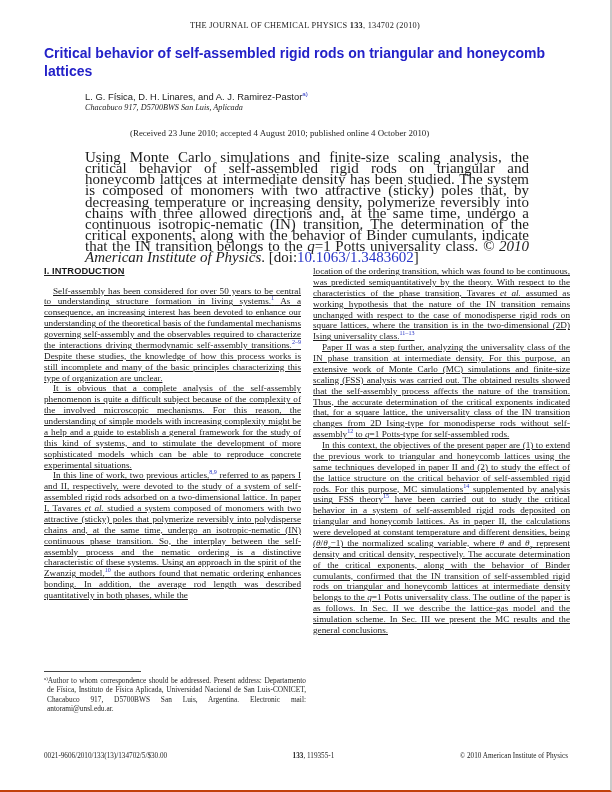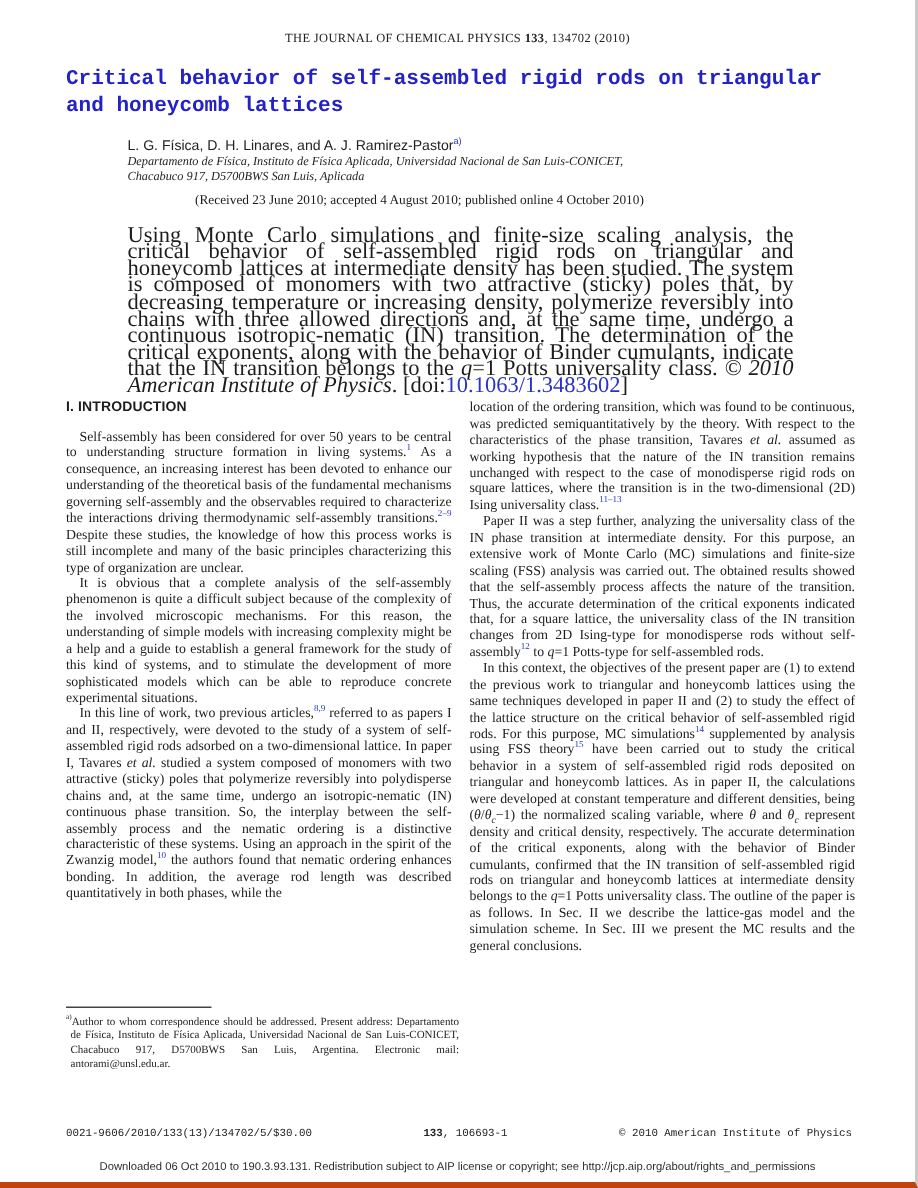--- a/index.html
+++ b/index.html
@@ -11,32 +11,32 @@
   .page {
     position: relative;
     width: 612px;
     height: 792px;
     margin: 0 auto;
     background: #ffffff;
     color: var(--ink);
     font-family: "Liberation Serif", serif;
     overflow: hidden;
     border-right: 2px solid #c9c9c9;
-    border-bottom: 4px solid #c2410c;
+    border-bottom: 2px solid #c2410c;
     box-sizing: border-box;
   }
   .journal-line {
     position: absolute; top: 21px; left: 0; right: 0;
     text-align: center;
     font-size: 8.3px; letter-spacing: 0.25px;
     color: #222;
   }
   .paper-title {
     position: absolute; left: 44px; top: 45px; width: 526px;
-    font-family: Liberation Mono, monospace;
+    font-family: Liberation Sans, sans-serif;
     font-weight: bold; font-size: 14px; line-height: 17.5px;
     color: var(--title-blue);
   }
   .authors {
     position: absolute; left: 85px; top: 90.5px; width: 460px;
     font-family: "Liberation Sans", sans-serif;
     font-size: 9.4px; color: #222;
   }
   .affiliation {
     position: absolute; left: 85px; top: 103px; width: 460px;
@@ -44,21 +44,21 @@
   }
   .received {
     position: absolute; left: 85px; top: 127.5px; width: 460px;
     font-size: 8.9px;
     padding-left: 45px;
   }
   .abstract {
     position: absolute; left: 85px; top: 152px; width: 444px;
     font-size: 15px; line-height: 11.15px; text-align: justify;
   }
-  .col { position: absolute; top: 266px; width: 257px; }
+  .col { position: absolute; top: 266px; width: 257px; text-decoration: underline; }
   .col-left  { left: 44px; }
   .col-right { left: 313px; }
   .section-heading {
     font-family: "Liberation Sans", sans-serif;
     font-weight: bold; font-size: 9.3px;
     margin: 0 0 9.5px 0; letter-spacing: 0.1px;
   }
   .body-p {
     margin: 0; font-size: 9.2px; line-height: 10.87px;
     text-align: justify; text-indent: 9px;
@@ -69,21 +69,21 @@
     border: 0; border-top: 1px solid #444; height: 0; margin: 0;
   }
   .footnote {
     position: absolute; left: 44px; top: 676px; width: 259px;
     font-size: 7.35px; line-height: 9.25px; text-align: justify;
     padding-left: 3px; text-indent: -3px;
   }
   .footer-row {
     position: absolute; left: 44px; top: 752px; width: 524px;
     display: flex; justify-content: space-between; align-items: baseline;
-    font-family: Liberation Mono, monospace; font-size: 7.2px; color: #222;
+    font-family: Liberation Serif, serif; font-size: 7.2px; color: #222;
   }
   .download-line {
     position: absolute; left: 0; right: 0; top: 773px;
     text-align: center;
     font-family: "Liberation Sans", sans-serif;
     font-size: 7.5px; color: #2e2e2e;
   }
   
   .seg-i { font-style: italic; }
   .seg-b { font-weight: bold; }
@@ -102,21 +102,20 @@
 
 <div class="page">
 
   <div class="journal-line"><span>THE JOURNAL OF CHEMICAL PHYSICS </span><span class="seg-b">133</span><span>, 134702 (2010)</span></div>
 
   <h1 class="paper-title" style="margin:0;">Critical behavior of self-assembled rigid rods on triangular and honeycomb lattices</h1>
 
   <div class="authors"><span>L. G. Física, D. H. Linares, and A. J. Ramirez-Pastor</span><span class="seg-sup">a)</span></div>
 
   <div class="affiliation">
-    <div>Departamento de Física, Instituto de Física Aplicada, Universidad Nacional de San Luis-CONICET,</div>
     <div>Chacabuco 917, D5700BWS San Luis, Aplicada</div>
   </div>
 
   <div class="received">(Received 23 June 2010; accepted 4 August 2010; published online 4 October 2010)</div>
 
   <div class="abstract"><span>Using Monte Carlo simulations and finite-size scaling analysis, the critical behavior of self-assembled rigid rods on triangular and honeycomb lattices at intermediate density has been studied. The system is composed of monomers with two attractive (sticky) poles that, by decreasing temperature or increasing density, polymerize reversibly into chains with three allowed directions and, at the same time, undergo a continuous isotropic-nematic (IN) transition. The determination of the critical exponents, along with the behavior of Binder cumulants, indicate that the IN transition belongs to the </span><span class="seg-i">q</span><span>=1 Potts universality class. </span><span class="seg-i">© 2010 American Institute of Physics</span><span>. [doi:</span><span class="seg-link">10.1063/1.3483602</span><span>]</span></div>
 
   <div class="col col-left">
     <h2 class="section-heading">I. INTRODUCTION</h2>
     <div>
@@ -133,19 +132,18 @@
         <p class="body-p"><span>In this context, the objectives of the present paper are (1) to extend the previous work to triangular and honeycomb lattices using the same techniques developed in paper II and (2) to study the effect of the lattice structure on the critical behavior of self-assembled rigid rods. For this purpose, MC simulations</span><span class="seg-sup">14</span><span> supplemented by analysis using FSS theory</span><span class="seg-sup">15</span><span> have been carried out to study the critical behavior in a system of self-assembled rigid rods deposited on triangular and honeycomb lattices. As in paper II, the calculations were developed at constant temperature and different densities, being (</span><span class="seg-i">θ</span><span>/</span><span class="seg-i">θ</span><span class="seg-subi">c</span><span>−1) the normalized scaling variable, where </span><span class="seg-i">θ</span><span> and </span><span class="seg-i">θ</span><span class="seg-subi">c</span><span> represent density and critical density, respectively. The accurate determination of the critical exponents, along with the behavior of Binder cumulants, confirmed that the IN transition of self-assembled rigid rods on triangular and honeycomb lattices at intermediate density belongs to the </span><span class="seg-i">q</span><span>=1 Potts universality class. The outline of the paper is as follows. In Sec. II we describe the lattice-gas model and the simulation scheme. In Sec. III we present the MC results and the general conclusions.</span></p>
       </div>
   </div>
 
   <hr class="footnote-rule">
 
   <div class="footnote"><span class="seg-sups">a)</span><span>Author to whom correspondence should be addressed. Present address: Departamento de Física, Instituto de Física Aplicada, Universidad Nacional de San Luis-CONICET, Chacabuco 917, D5700BWS San Luis, Argentina. Electronic mail: antorami@unsl.edu.ar.</span></div>
 
   <div class="footer-row">
     <span>0021-9606/2010/133(13)/134702/5/$30.00</span>
-    <span><span class="seg-b">133</span><span>, 106693-1</span></span>
+    <span><span class="seg-b">133</span><span>, 119355-1</span></span>
     <span>© 2010 American Institute of Physics</span>
   </div>
 
-  <div class="download-line">Downloaded 06 Oct 2010 to 190.3.93.131. Redistribution subject to AIP license or copyright; see http://jcp.aip.org/about/rights_and_permissions</div>
 
 </div>
 
 </body></html>

